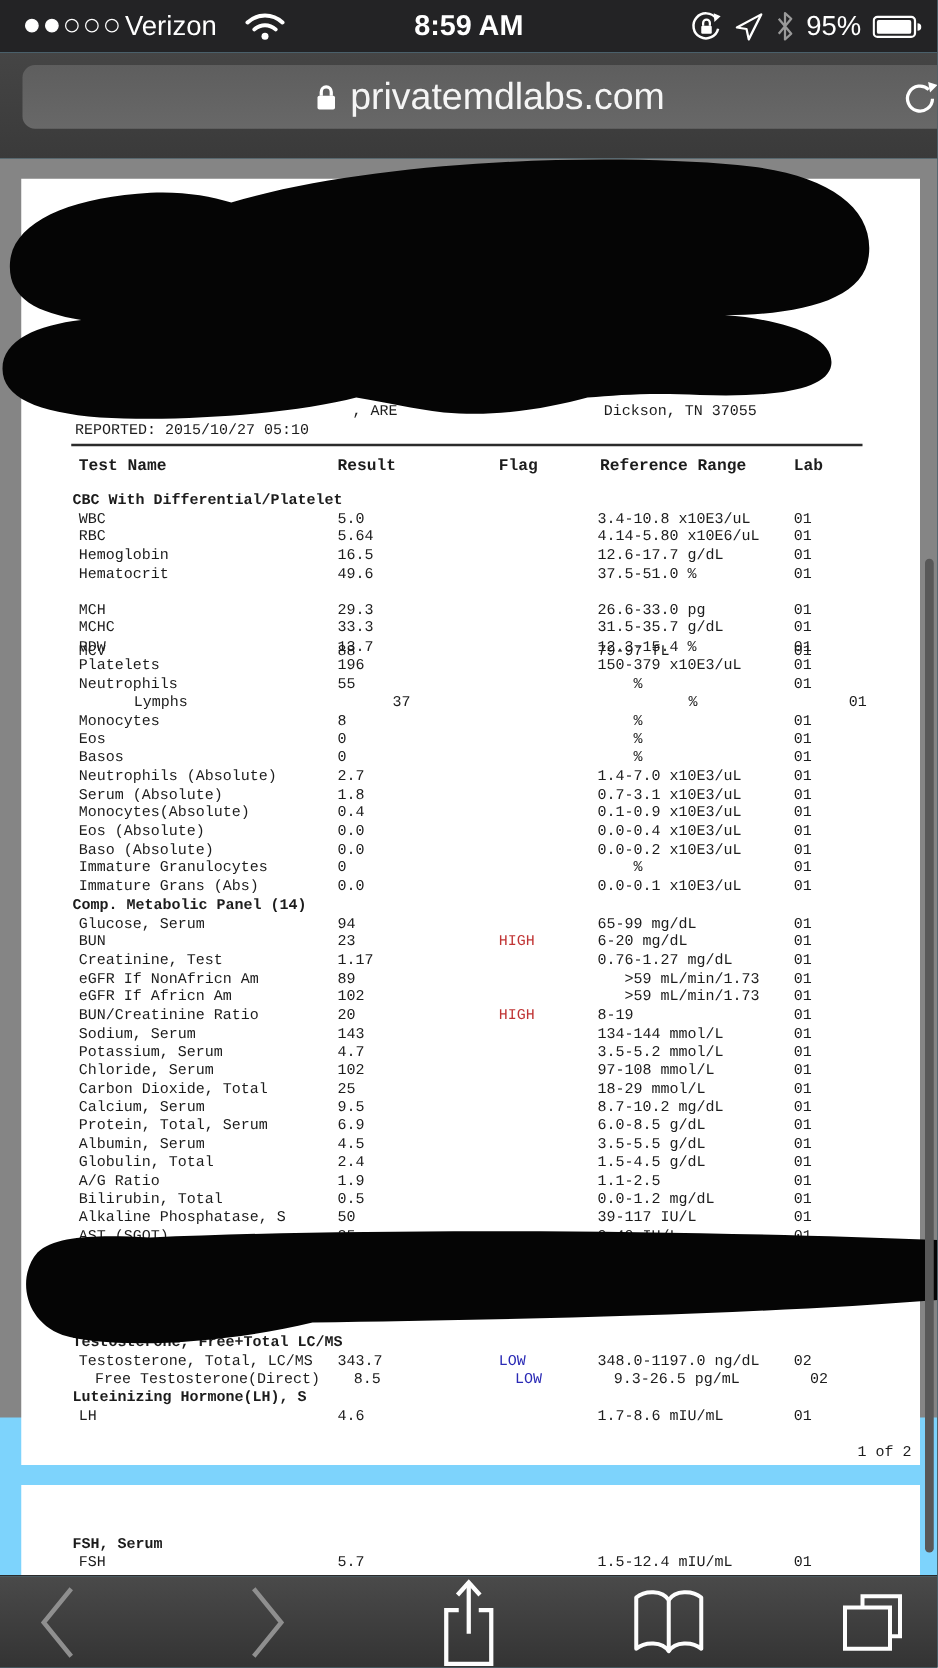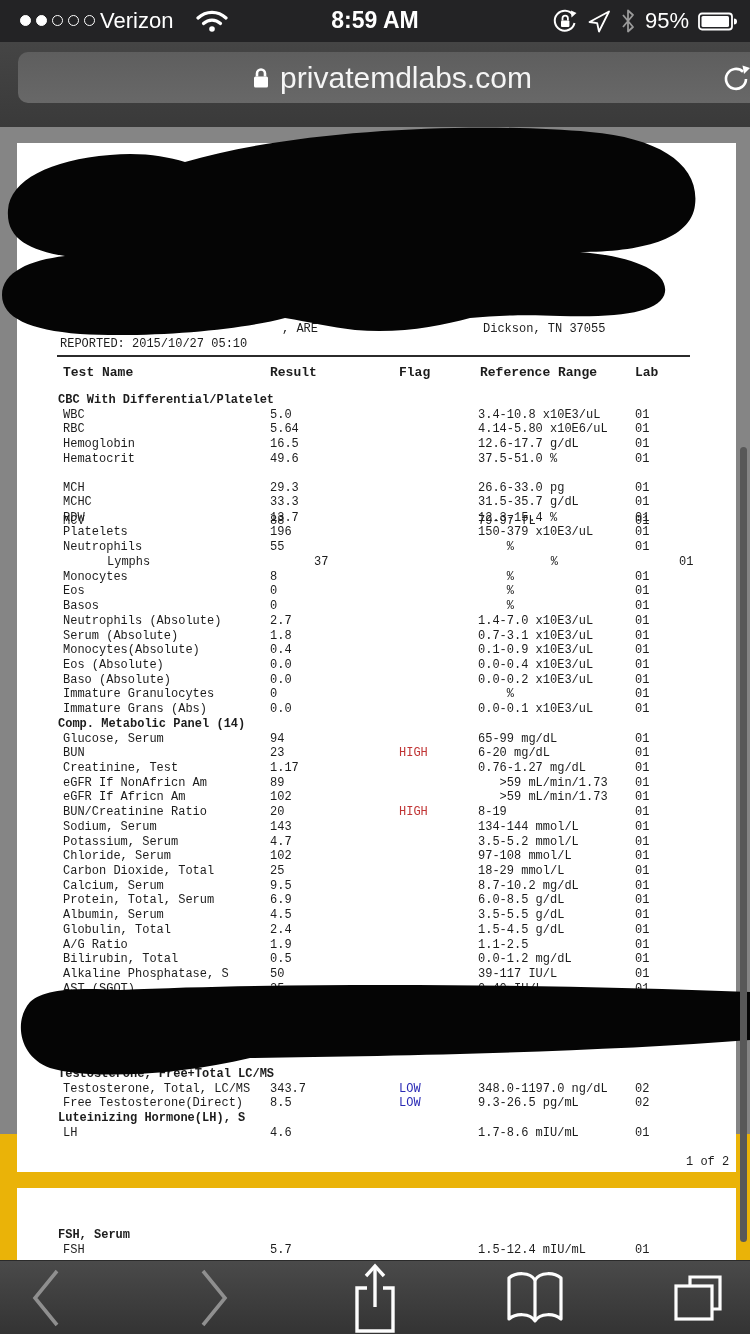--- a/index.html
+++ b/index.html
@@ -1,17 +1,17 @@
 <!DOCTYPE html>
 <html><head>
 <meta charset="utf-8">
 <style>
   html,body{margin:0;padding:0;background:#000;}
   #screen{position:relative;width:750px;height:1334px;overflow:hidden;
-          font-family:"Liberation Sans",sans-serif;background:#eab308;}
+          font-family:"Liberation Sans",sans-serif;background:#7dd3fc;}
 
   
   #statusbar{position:absolute;left:0;top:0;width:750px;height:42px;background:#232325;color:#fff;}
   #sig-dots{position:absolute;left:20px;top:15px;display:flex;gap:5px;}
   .dot{width:11px;height:11px;border-radius:50%;border:1.5px solid #fff;box-sizing:border-box;}
   .dot.filled{background:#fff;}
   #carrier{position:absolute;left:100px;top:8px;font-size:22px;}
   #wifi{position:absolute;left:196px;top:9px;}
   #time{position:absolute;left:0;top:7px;width:750px;text-align:center;font-size:23px;font-weight:bold;}
   #right-icons{position:absolute;right:12px;top:6px;display:flex;align-items:center;gap:9px;height:30px;}
@@ -154,21 +154,21 @@
           <div class="doc-line" style="top: 765.2px;"><span class="c-name">Albumin, Serum</span><span class="c-result">4.5</span><span class="c-ref">3.5-5.5 g/dL</span><span class="c-lab">01</span></div>
           <div class="doc-line" style="top: 779.92px;"><span class="c-name">Globulin, Total</span><span class="c-result">2.4</span><span class="c-ref">1.5-4.5 g/dL</span><span class="c-lab">01</span></div>
           <div class="doc-line" style="top: 794.64px;"><span class="c-name">A/G Ratio</span><span class="c-result">1.9</span><span class="c-ref">1.1-2.5</span><span class="c-lab">01</span></div>
           <div class="doc-line" style="top: 809.36px;"><span class="c-name">Bilirubin, Total</span><span class="c-result">0.5</span><span class="c-ref">0.0-1.2 mg/dL</span><span class="c-lab">01</span></div>
           <div class="doc-line" style="top: 824.08px;"><span class="c-name">Alkaline Phosphatase, S</span><span class="c-result">50</span><span class="c-ref">39-117 IU/L</span><span class="c-lab">01</span></div>
           <div class="doc-line" style="top: 838.8px;"><span class="c-name">AST (SGOT)</span><span class="c-result">25</span><span class="c-ref">0-40 IU/L</span><span class="c-lab">01</span></div>
         </div>
       <div id="rows-bottom">
           <div class="doc-line section" style="top: 924px;">Testosterone, Free+Total LC/MS</div>
           <div class="doc-line" style="top: 938.72px;"><span class="c-name">Testosterone, Total, LC/MS</span><span class="c-result">343.7</span><span class="c-flag" style="color: rgb(42, 42, 181);">LOW</span><span class="c-ref">348.0-1197.0 ng/dL</span><span class="c-lab">02</span></div>
-          <div class="doc-line" style="top: 953.44px;"><span class="c-name">Free Testosterone(Direct)</span><span class="c-result">8.5</span><span class="c-flag" style="color: rgb(42, 42, 181);">LOW</span><span class="c-ref">9.3-26.5 pg/mL</span><span class="c-lab">02</span></div>
+          <div class="doc-line" style="top: 953.44px; margin-left: 13px;"><span class="c-name">Free Testosterone(Direct)</span><span class="c-result">8.5</span><span class="c-flag" style="color: rgb(42, 42, 181);">LOW</span><span class="c-ref">9.3-26.5 pg/mL</span><span class="c-lab">02</span></div>
           <div class="doc-line section" style="top: 968.16px;">Luteinizing Hormone(LH), S</div>
           <div class="doc-line" style="top: 982.88px;"><span class="c-name">LH</span><span class="c-result">4.6</span><span class="c-ref">1.7-8.6 mIU/mL</span><span class="c-lab">01</span></div>
         </div>
       <div class="doc-abs" id="pgnum">1 of 2</div>
     </div>
 
     <div class="page" id="page2">
       <div id="rows-page2">
           <div class="doc-line section" style="top: 40px;">FSH, Serum</div>
           <div class="doc-line" style="top: 54.72px;"><span class="c-name">FSH</span><span class="c-result">5.7</span><span class="c-ref">1.5-12.4 mIU/mL</span><span class="c-lab">01</span></div>

